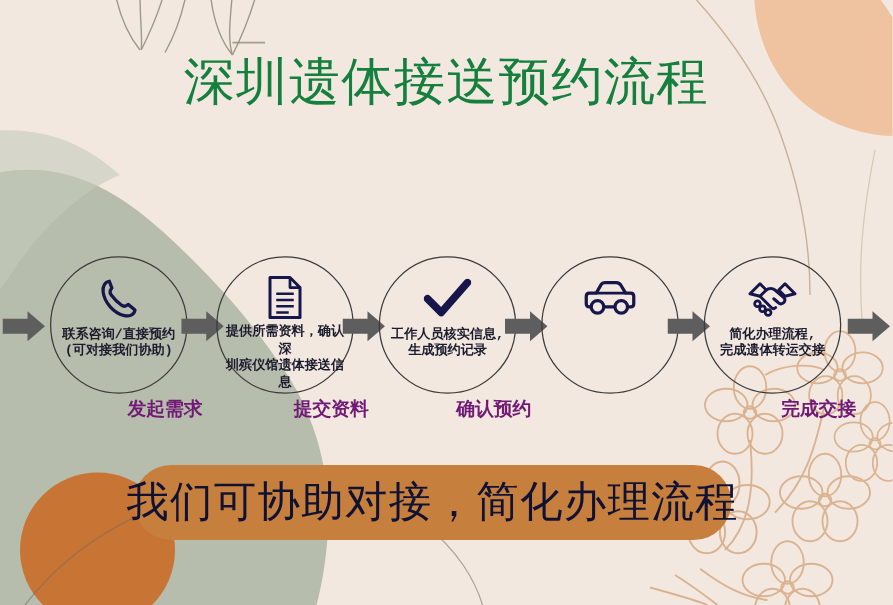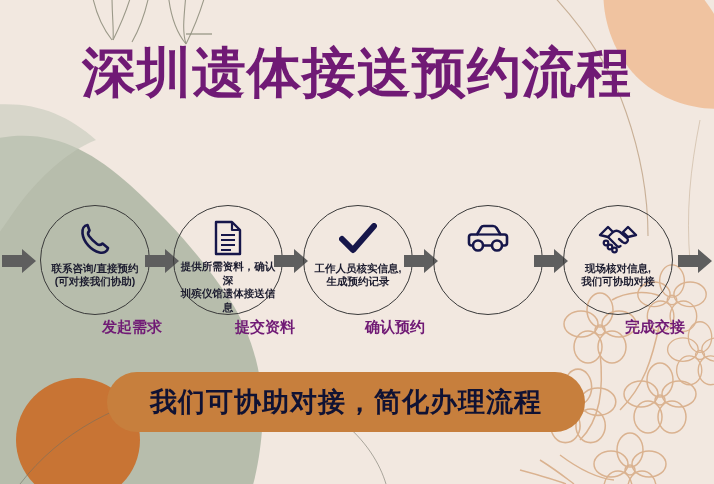--- a/index.html
+++ b/index.html
@@ -12,24 +12,24 @@
     position:relative;width:714px;height:484px;overflow:hidden;
     background:#F2E8E0;
   }
   
   .bg-layer{position:absolute;inset:0;width:714px;height:484px;}
   
   .title{
     position:absolute;left:0;top:44px;width:714px;
     text-align:center;
     font-family:"DejaVu Serif","Liberation Serif",serif;
-    font-weight:bold;
-    font-size:54px;
+    font-weight:normal;
+    font-size:41px;
     letter-spacing:1px;
-    color:#701a75;
+    color:#15803d;
     line-height:1.05;
     white-space:nowrap;
     z-index:6;
   }
   
   .flow{
     position:absolute;left:0;top:205px;width:714px;height:125px;
     z-index:6;
   }
   .step{
@@ -46,21 +46,21 @@
   }
   .icon-wrap svg{display:block;}
   .circle-text{
     margin-top:3px;
     width:104px;
     text-align:center;
     font-size:10.5px;
     line-height:1.28;
     color:#1b1b2e;
     font-weight:600;
-    font-family:Liberation Sans, sans-serif;
+    font-family:Liberation Mono, monospace;
   }
   .step-label{
     position:absolute;left:-10px;top:113px;width:132px;
     text-align:right;
     font-size:15px;font-weight:bold;
     color:#701a75;
     font-family:"DejaVu Sans","Liberation Sans",sans-serif;
   }
   .arrow{
     position:absolute;top:43px;width:34px;height:26px;
@@ -68,21 +68,21 @@
   
   .banner{
     position:absolute;left:107px;top:372px;
     width:478px;height:60px;
     background:#C77F3D;
     border-radius:30px;
     display:flex;align-items:center;justify-content:center;
     z-index:7;
   }
   .banner-text{
-    font-size:27px;font-weight:bold;color:#101233;
+    font-size:34px;font-weight:normal;color:#101233;
     letter-spacing:1px;
     font-family:"DejaVu Sans","Liberation Sans",sans-serif;
     white-space:nowrap;
   }
 </style>
 </head>
 <body>
 
 <div id="poster">
 
@@ -285,22 +285,22 @@
             <path d="M40,12 L32,4 L27,9 L32,14 Z" fill="none" stroke="#16164A" stroke-width="2.4" stroke-linejoin="round"></path>
             <path d="M17,9 C19,7.5 22,7.5 24,9 L31,15 C32.5,16.5 32,18.5 30.5,19.5
                      C29,20.5 27.5,20 26.5,19 L23,16" fill="none" stroke="#16164A" stroke-width="2.4" stroke-linejoin="round" stroke-linecap="round"></path>
             <path d="M12,14 C14,16 16,18 18,20 L21,23 C22,24 23.5,24 24.5,23" fill="none" stroke="#16164A" stroke-width="2.4" stroke-linejoin="round" stroke-linecap="round"></path>
             <circle cx="10" cy="20" r="2.3" fill="none" stroke="#16164A" stroke-width="2.2"></circle>
             <circle cx="14" cy="24" r="2.3" fill="none" stroke="#16164A" stroke-width="2.2"></circle>
             <circle cx="18.5" cy="27" r="2.3" fill="none" stroke="#16164A" stroke-width="2.2"></circle>
           </svg>
         </div>
         <div class="circle-text">
-          <div>现场核对信息,</div>
-          <div>我们可协助对接</div>
+          <div>简化办理流程,</div>
+          <div>完成遗体转运交接</div>
         </div>
       </div>
       <div class="step-label">完成交接</div>
     </div>
 
     <svg class="arrow" style="left:678px;" viewBox="0 0 34 26">
       <path d="M0,7 L20,7 L20,1 L34,13 L20,25 L20,19 L0,19 Z" fill="#5E5E5E"></path>
     </svg>
 
   </div>

